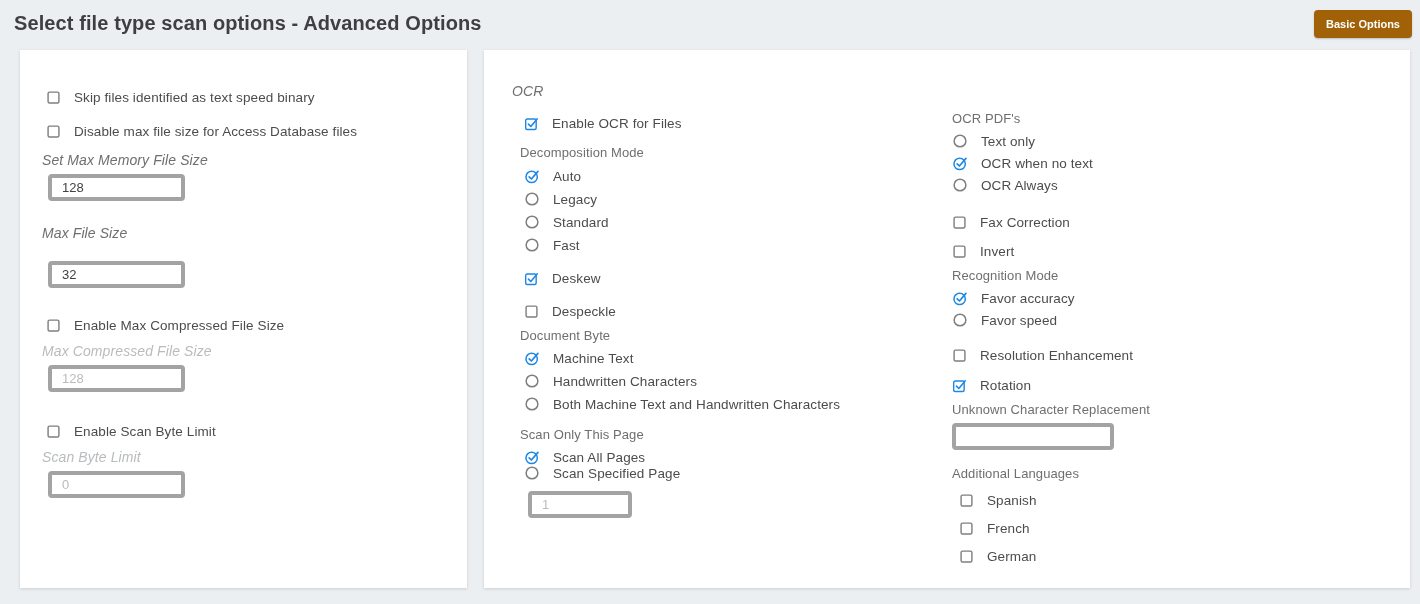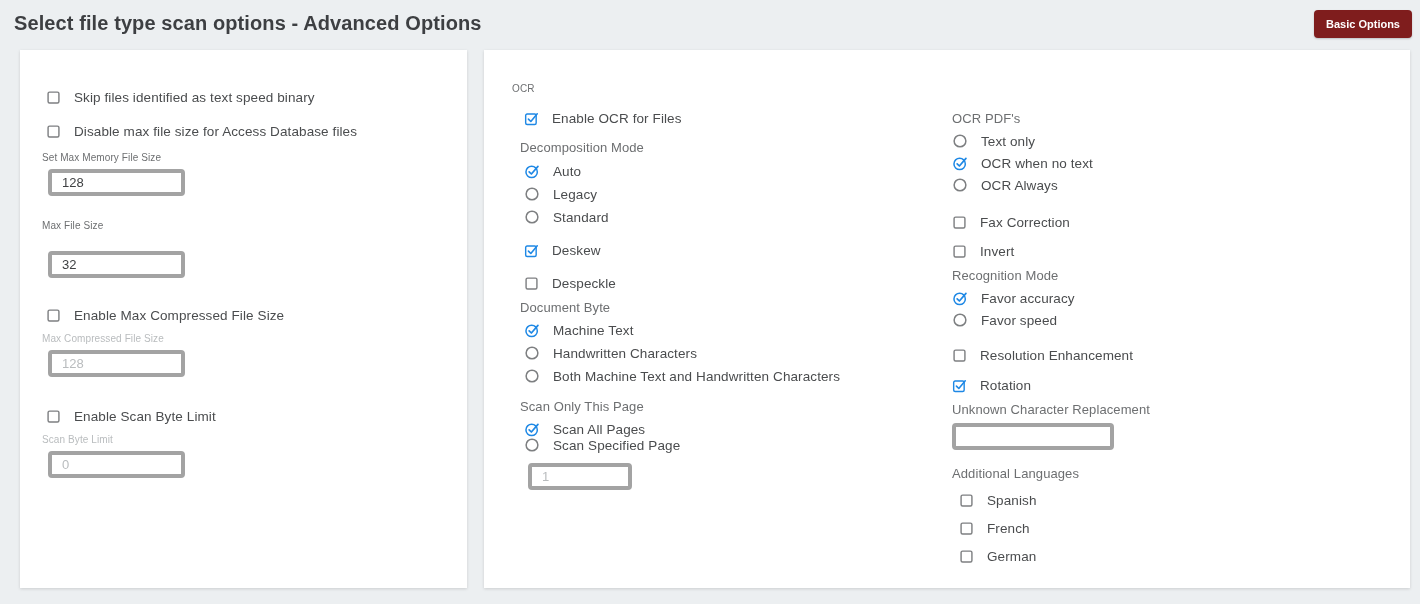--- a/index.html
+++ b/index.html
@@ -18,21 +18,21 @@
     padding: 10px 8px 0 14px;
   }
   .page-title {
     font-size: 20px;
     font-weight: 700;
     color: #3d3f42;
     letter-spacing: .1px;
     padding-top: 2px;
   }
   .btn-primary {
-    background: #7f1d1d;
+    background: #a16207;
     color: #ffffff;
     border: none;
     border-radius: 4px;
     font-family: "Liberation Sans", sans-serif;
     font-size: 11px;
     font-weight: 700;
     padding: 8px 12px;
     cursor: pointer;
     box-shadow: 0 1px 2px rgba(0,0,0,.2);
   }
@@ -46,23 +46,24 @@
     background: #ffffff;
     box-shadow: 0 1px 3px rgba(0,0,0,.14);
     height: 538px;
   }
   .card-left { width: 447px; padding: 40px 24px 0 26px; }
   .card-right { flex: 1; display: flex; padding: 33px 24px 0 28px; }
   .col-ocr { width: 440px; }
   .col-pdf { flex: 1; margin-top: 28px; }
 
   .section-label {
-    font-size: 10px;
+    font-size: 14px;
     color: #6d6f71;
     letter-spacing: .1px;
+    font-style: italic;
   }
   .group-label {
     font-size: 13px;
     color: #6d6f71;
     letter-spacing: .1px;
   }
   .check-row, .radio-row {
     display: flex;
     align-items: center;
     gap: 13px;
@@ -205,20 +206,28 @@
         <span class="lbl">Legacy</span>
       </div>
       <div class="radio-row" style="margin:0 0 7px 12px">
         <span class="icon">
           <svg width="16" height="16" viewBox="0 0 18 18">
               <use href="#rd-off"></use>
             </svg>
           </span>
         <span class="lbl">Standard</span>
       </div>
+      <div class="radio-row" style="margin:0 0 0 12px">
+        <span class="icon">
+          <svg width="16" height="16" viewBox="0 0 18 18">
+              <use href="#rd-off"></use>
+            </svg>
+          </span>
+        <span class="lbl">Fast</span>
+      </div>
 
       <div class="check-row" style="margin:18px 0 0 12px">
         <span class="icon">
           <svg width="15" height="15" viewBox="0 0 18 18">
               <use href="#cb-on"></use>
             </svg>
           </span>
         <span class="lbl">Deskew</span>
       </div>
 

